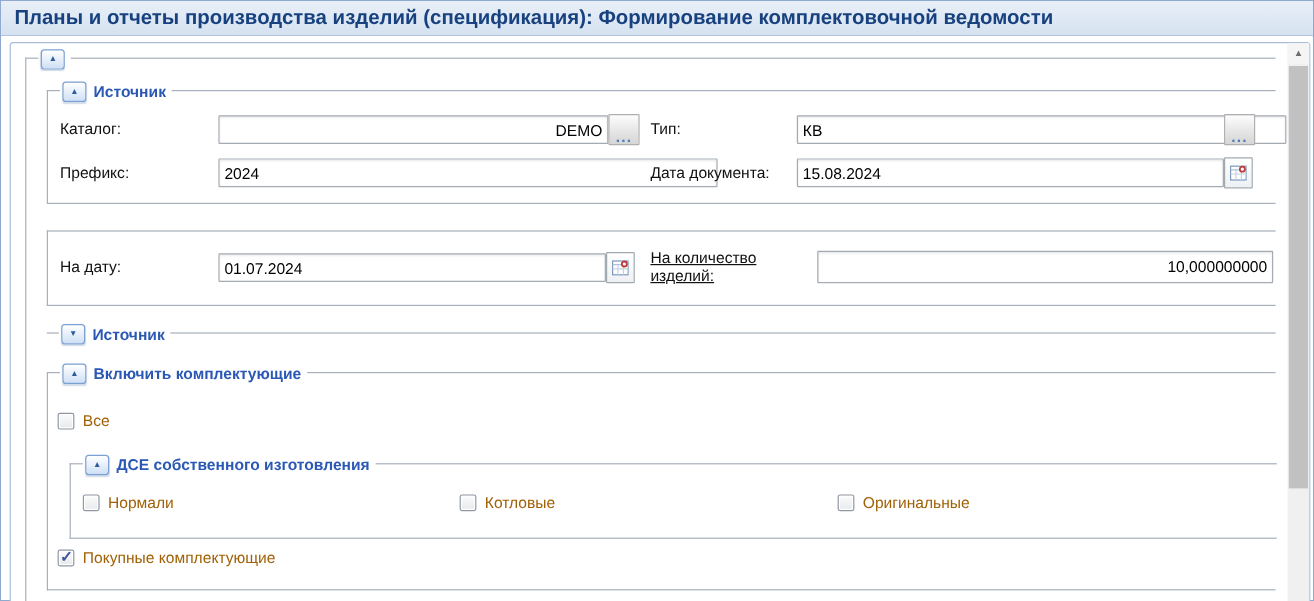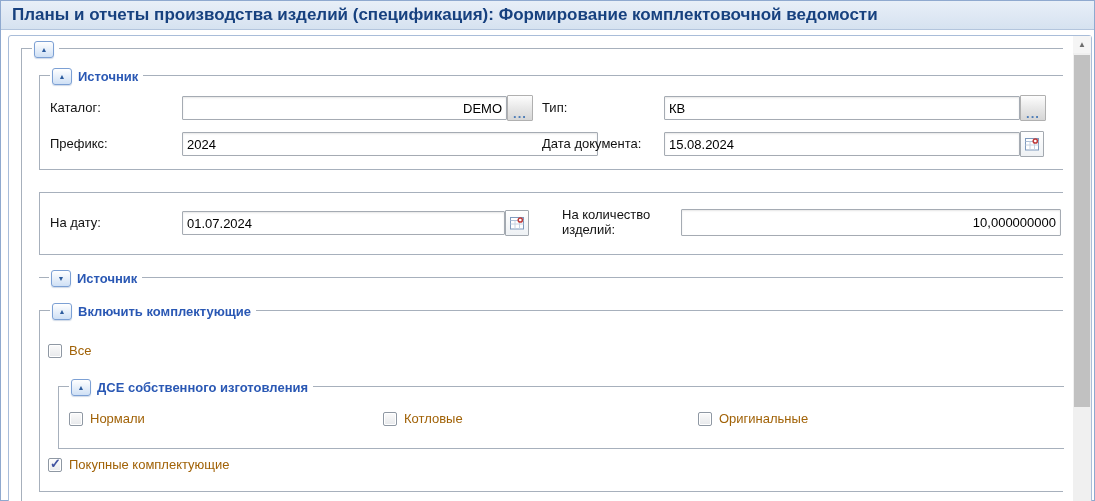--- a/index.html
+++ b/index.html
@@ -88,21 +88,21 @@
           <span class="legend-text">Источник</span>
         </div>
 
         <span class="lbl" style="left:10px; top:20px;">Каталог:</span>
         <input class="txt" style="left: 142px; top: 20px; width: 325px; text-align: right;" value="DEMO">
         <button class="trigger" style="left:467px; top:19px;">
           <span class="dots">...</span>
         </button>
 
         <span class="lbl" style="left:502px; top:20px;">Тип:</span>
-        <input class="txt" style="left: 624px; top: 20px; width: 356px;" value="КВ">
+        <input class="txt" style="left: 624px; top: 20px; width: 408px;" value="КВ">
         <button class="trigger" style="left:980px; top:19px;">
           <span class="dots">...</span>
         </button>
 
         <span class="lbl" style="left:10px; top:56px;">Префикс:</span>
         <input class="txt" style="left: 142px; top: 56px; width: 416px;" value="2024">
 
         <span class="lbl" style="left:502px; top:56px;">Дата документа:</span>
         <input class="txt" style="left: 624px; top: 56px; width: 356px;" value="15.08.2024">
         <button class="calbtn" style="left:980px; top:55px;">
@@ -125,21 +125,21 @@
           <svg width="14" height="14" viewBox="0 0 14 14">
             <rect x="0.5" y="1.5" width="13" height="11.5" fill="#ffffff" stroke="#7e99bd"></rect>
             <line x1="0.5" y1="4.5" x2="13.5" y2="4.5" stroke="#aebfd6"></line>
             <line x1="0.5" y1="8" x2="13.5" y2="8" stroke="#c6d2e2"></line>
             <line x1="5" y1="4.5" x2="5" y2="13" stroke="#c6d2e2"></line>
             <line x1="9.5" y1="4.5" x2="9.5" y2="13" stroke="#c6d2e2"></line>
             <circle cx="10.3" cy="4" r="2.1" fill="#fff" stroke="#c03a3a" stroke-width="1.5"></circle>
           </svg>
         </button>
 
-        <span class="lbl2" style="left:522px; top:14px; width:112px;">На количество изделий:</span>
+        <span class="lbl2" style="left:502px; top:14px; width:112px;text-decoration:underline;">На количество изделий:</span>
         <input class="txt right" style="left: 624px; top: 16px; width: 380px; height: 27px; margin-left: 17px;" value="10,000000000">
       </div>
 
       <div class="fieldset" style="left:30px; top:241px; width:1024px; height:0; border-left:none; border-bottom:none;">
         <div class="legend">
           <span class="collapse-btn">
             <span class="arrow">▼</span>
           </span>
           <span class="legend-text">Источник</span>
         </div>

